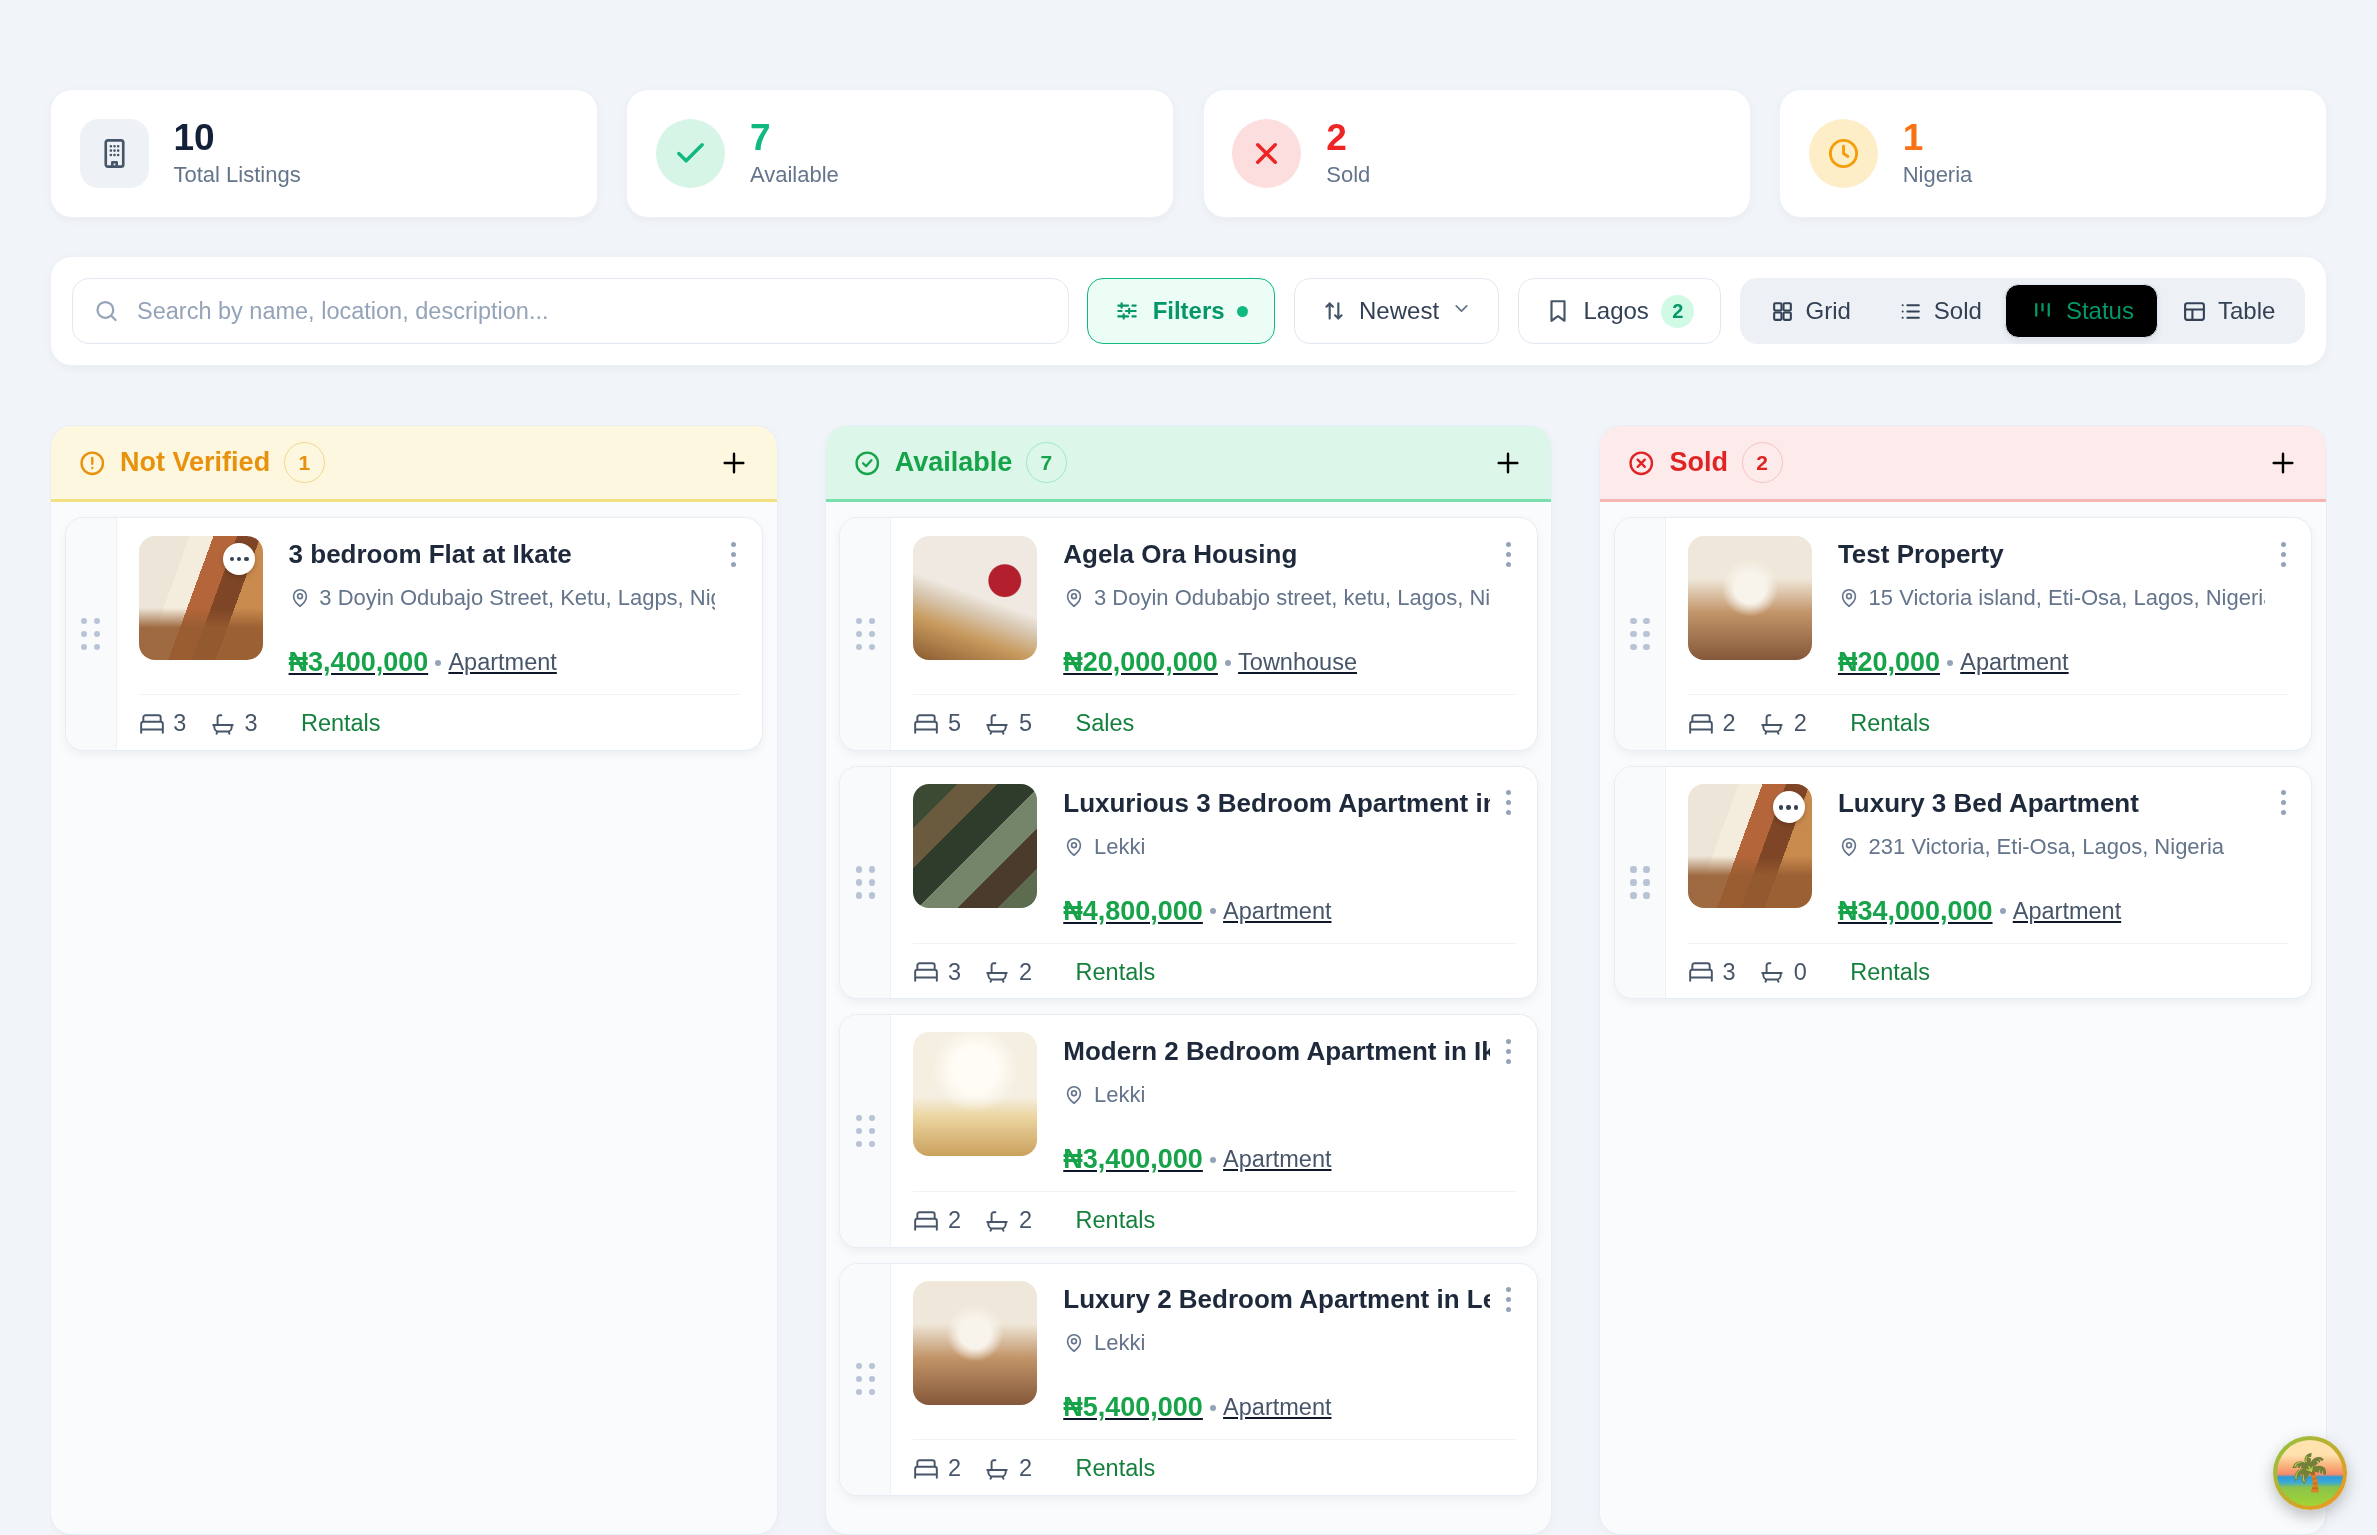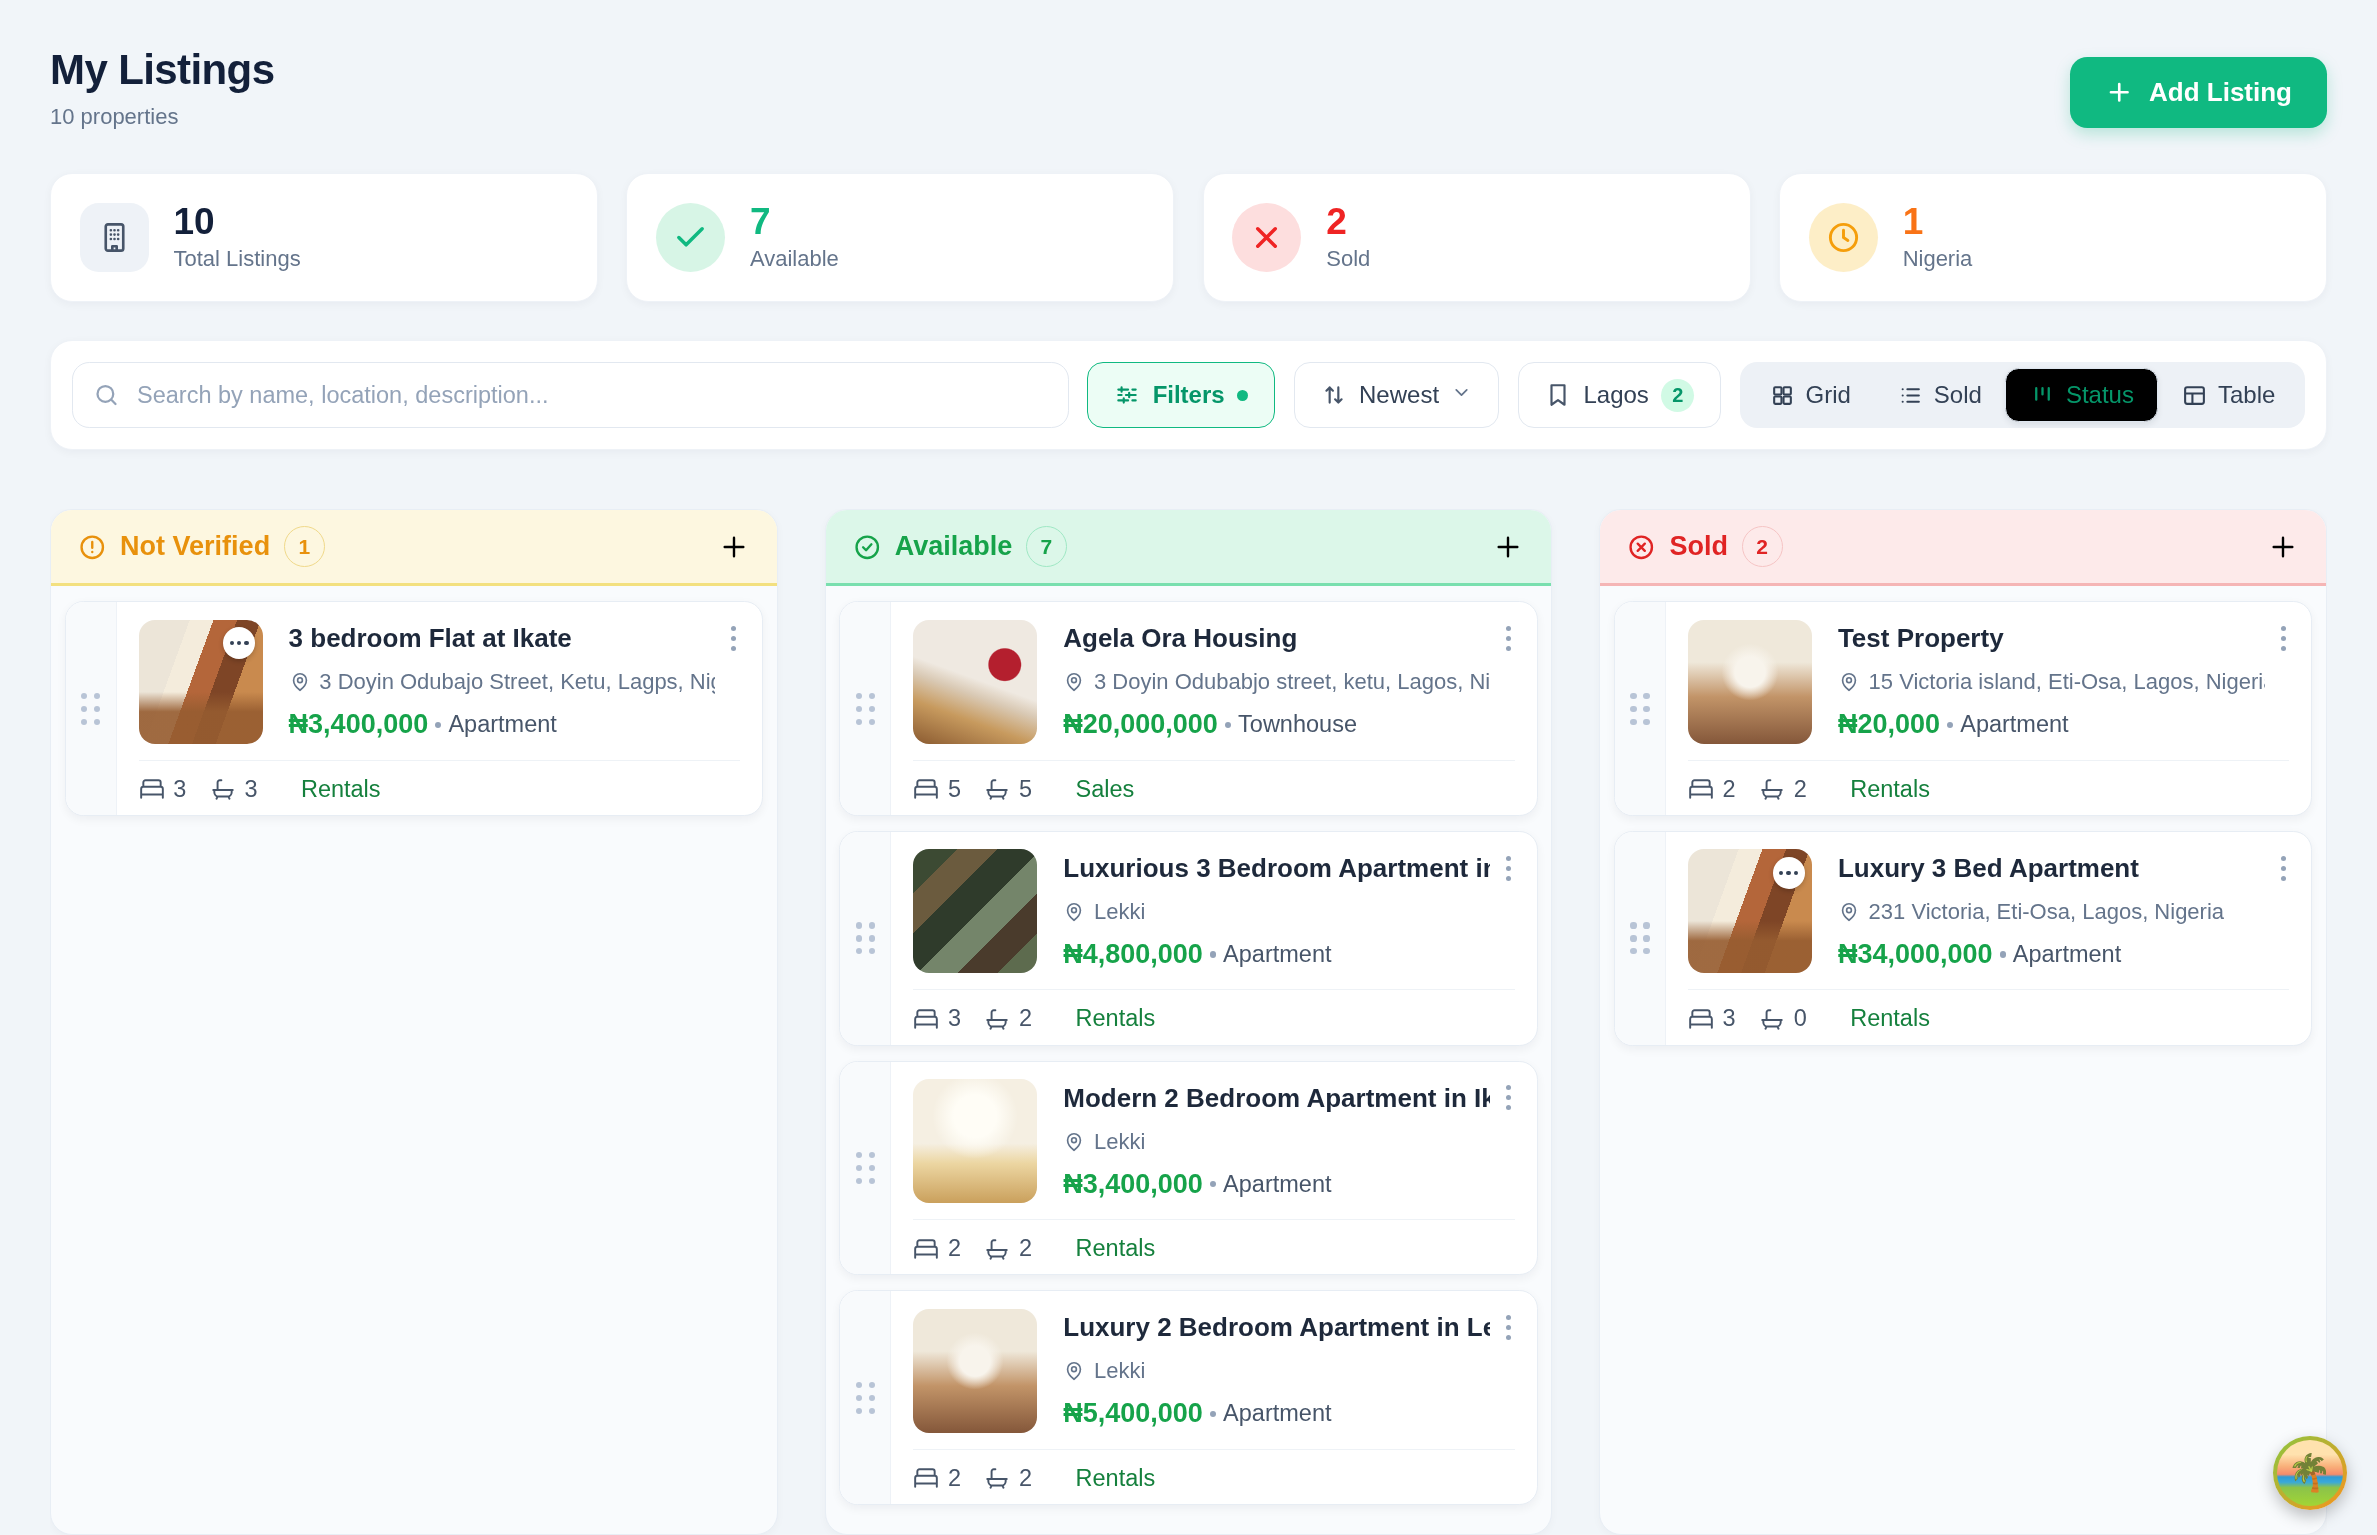--- a/index.html
+++ b/index.html
@@ -114,21 +114,21 @@
   .card-main { flex:1; padding:17.3px 22px 12.4px 22px; display:flex; flex-direction:column; min-width:0; }
   .card-top { display:flex; }
   .thumb { width:124px; height:124px; border-radius:16px; flex-shrink:0; position:relative; overflow:hidden; }
   .chat-badge { position:absolute; top:7.4px; right:7.4px; width:32px; height:32px; border-radius:50%; background:#fff; box-shadow:0 1.9px 5px rgba(0,0,0,.2); display:flex; align-items:center; justify-content:center; gap:3.1px; }
   .chat-badge i { width:4.3px; height:4.3px; border-radius:50%; background:#334155; }
   .card-info { flex:1; padding:3.7px 12.4px 0 26px; min-width:0; }
   .listing-title { font-size:26px; font-weight:600; color:#1e293b; white-space:nowrap; overflow:hidden; }
   .loc-row { display:flex; align-items:center; gap:8.7px; margin-top:15px; color:#64748b; }
   .loc-row svg { width:22px; height:22px; flex-shrink:0; }
   .listing-location { font-size:22px; white-space:nowrap; overflow:hidden; }
-  .price-row { display:flex; align-items:center; gap:7px; margin-top:14px; }
+  .price-row { display:flex; align-items:center; gap:7px; margin-top:36px;text-decoration:underline; }
   .listing-price { font-size:27px; font-weight:700; color:#16a34a; }
   .dot-sep { width:6.2px; height:6.2px; border-radius:50%; background:#94a3b8; }
   .listing-category { font-size:23.5px; color:#475569; }
   .kebab { background:none; border:none; cursor:pointer; align-self:flex-start; display:flex; flex-direction:column; gap:5px; padding:6.2px 3.7px; }
   .kebab i { width:5px; height:5px; border-radius:50%; background:#94a3b8; }
   .card-divider { border-top:1.2px solid #eef2f6; margin-top:16px; }
   .card-footer { display:flex; align-items:center; gap:12.4px; padding-top:15px; color:#475569; }
   .ff { display:flex; align-items:center; gap:8.7px; }
   .ff svg { width:26px; height:26px; }
   .ff span { font-size:23.5px; font-weight:500; }
@@ -162,32 +162,20 @@
     width:100%; height:100%; border-radius:50%; overflow:hidden; position:relative;
     background:linear-gradient(180deg,#ffe2ae 0 22%,#f9b07a 40%,#f58b6a 52%,#2e9bd6 56%,#3aa9d9 64%,#8bc34a 72%,#a2d534 100%);
     display:flex; align-items:center; justify-content:center; font-size:36px; line-height:1;
   }
 </style>
 </head>
 <body>
 
 <div class="page">
 
-  <div class="header-row">
-    <div>
-      <div class="page-title">My Listings</div>
-      <div class="page-subtitle">10 properties</div>
-    </div>
-    <button class="add-btn">
-      <svg viewBox="0 0 24 24" fill="none" stroke="currentColor" stroke-width="2.2" stroke-linecap="round">
-          <path d="M12 5v14M5 12h14"></path>
-        </svg>
-      <span>Add Listing</span>
-    </button>
-  </div>
 
   <div class="stats-row">
     <div class="stat-card stat-total">
       <div class="stat-icon">
         <svg viewBox="0 0 24 24" fill="none" stroke="currentColor" stroke-width="1.8" stroke-linecap="round" stroke-linejoin="round">
             <rect x="6" y="3" width="12" height="18" rx="1.5"></rect>
             <path d="M9.5 7h.01M12 7h.01M14.5 7h.01M9.5 10h.01M12 10h.01M14.5 10h.01M9.5 13h.01M12 13h.01M14.5 13h.01M10.5 21v-3h3v3"></path>
           </svg>
       </div>
       <div class="stat-text">

